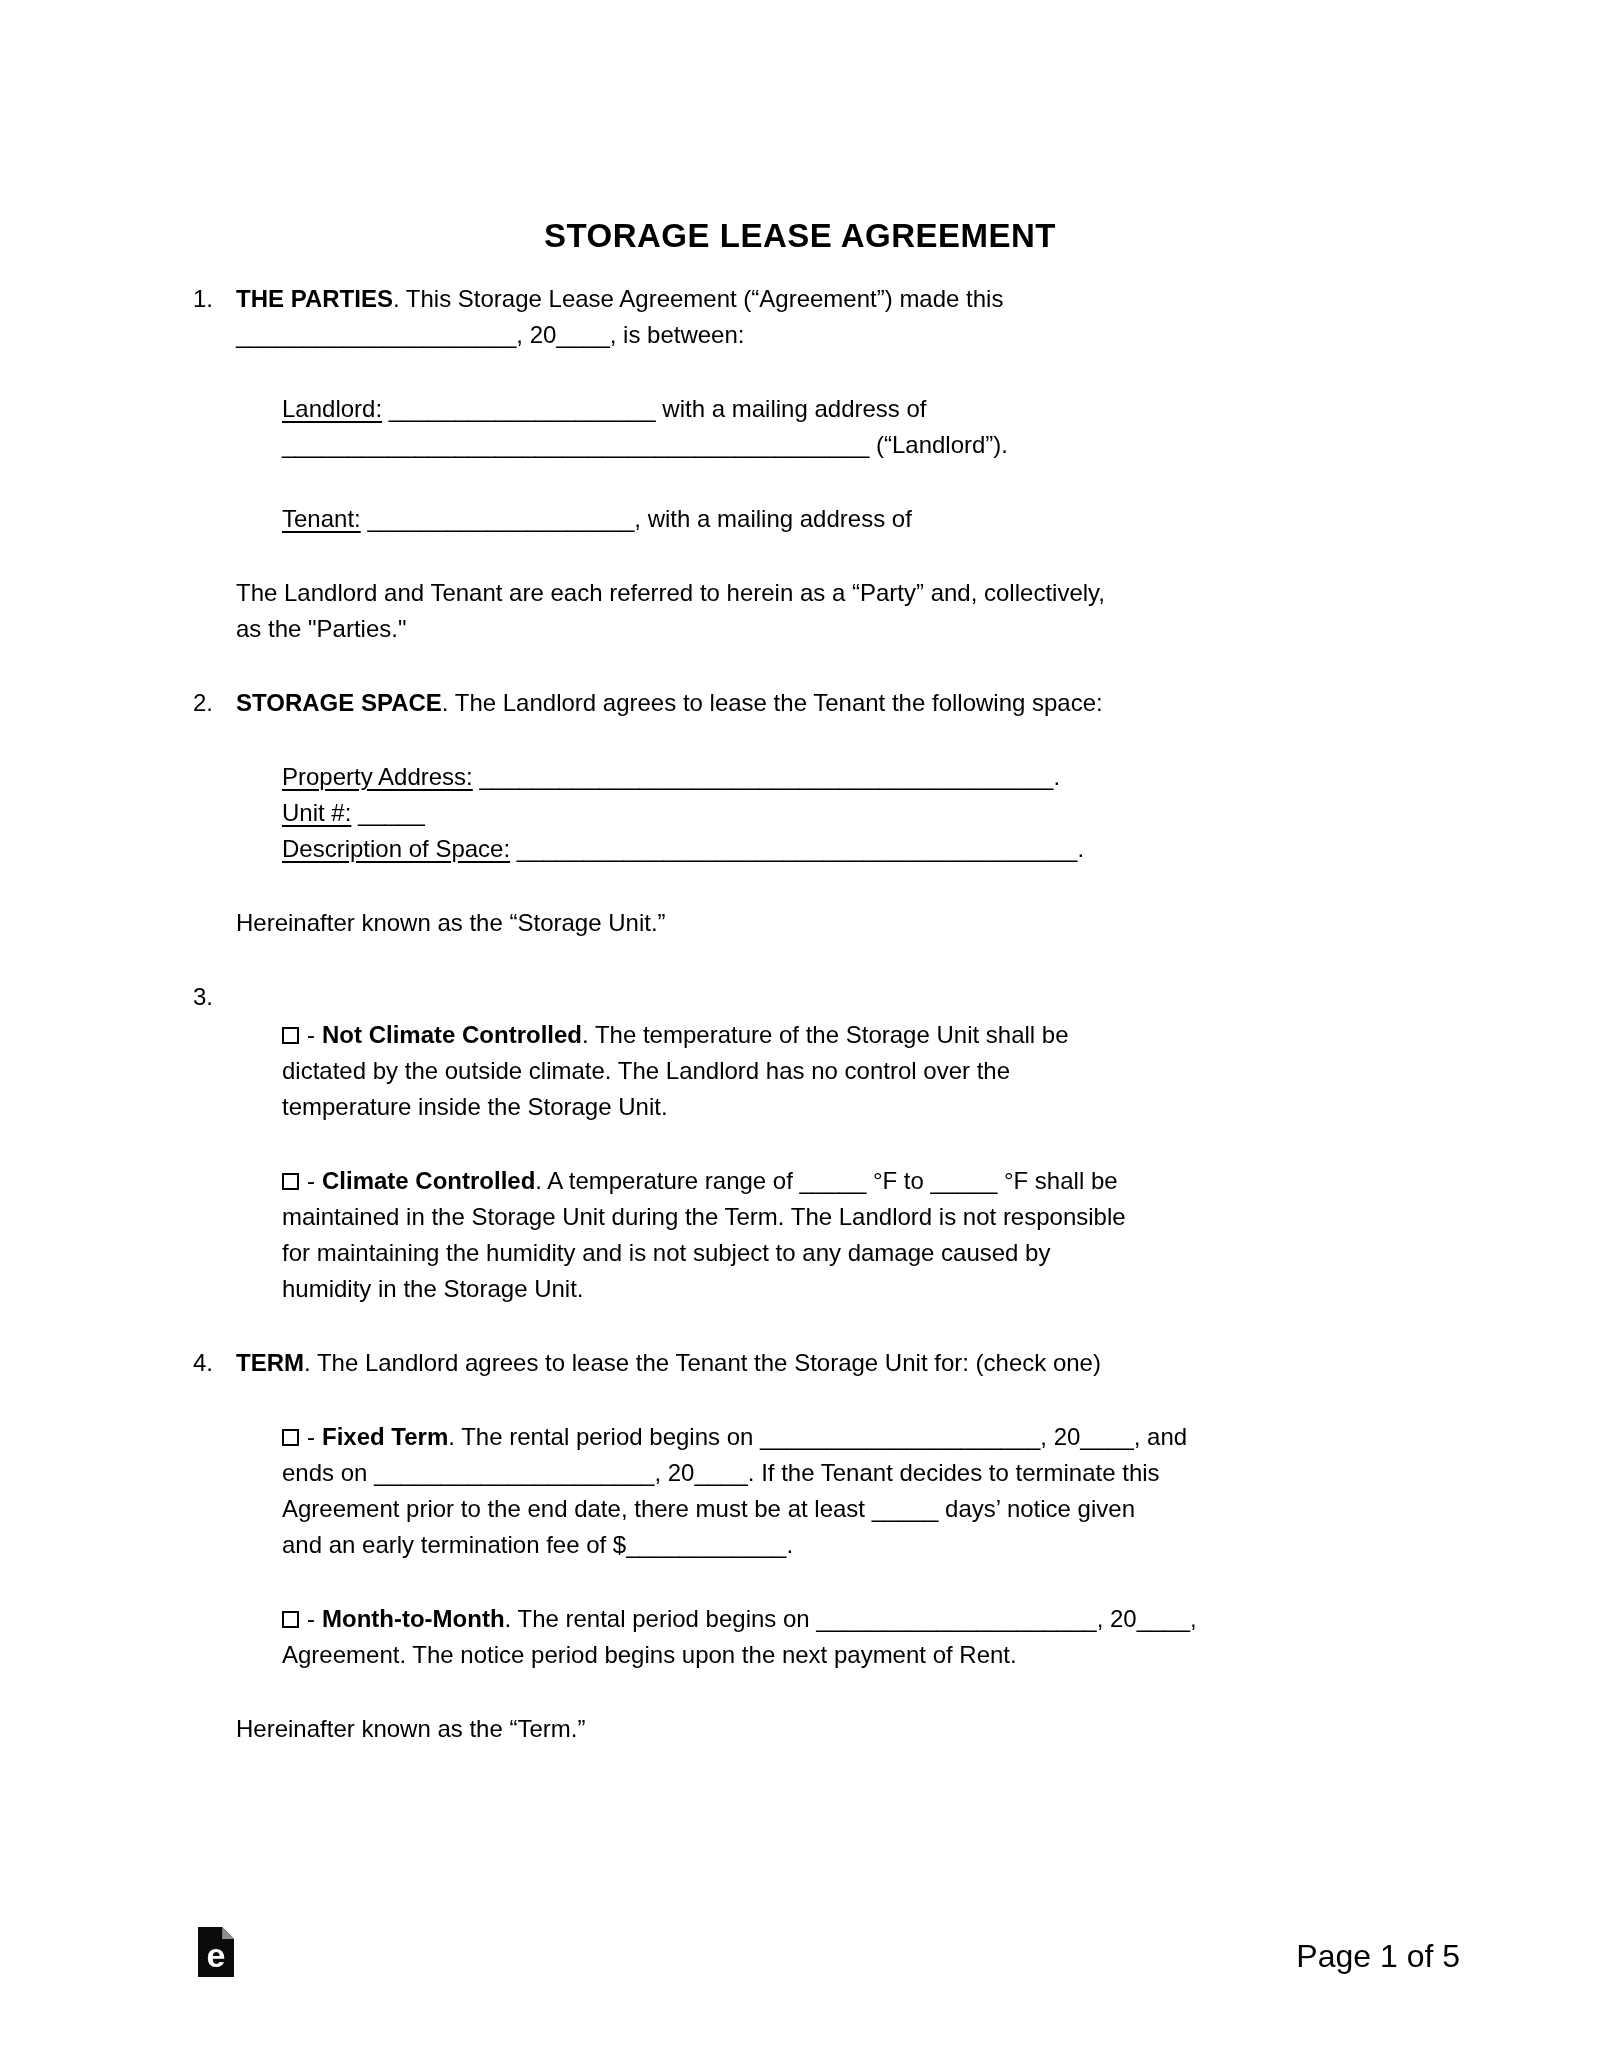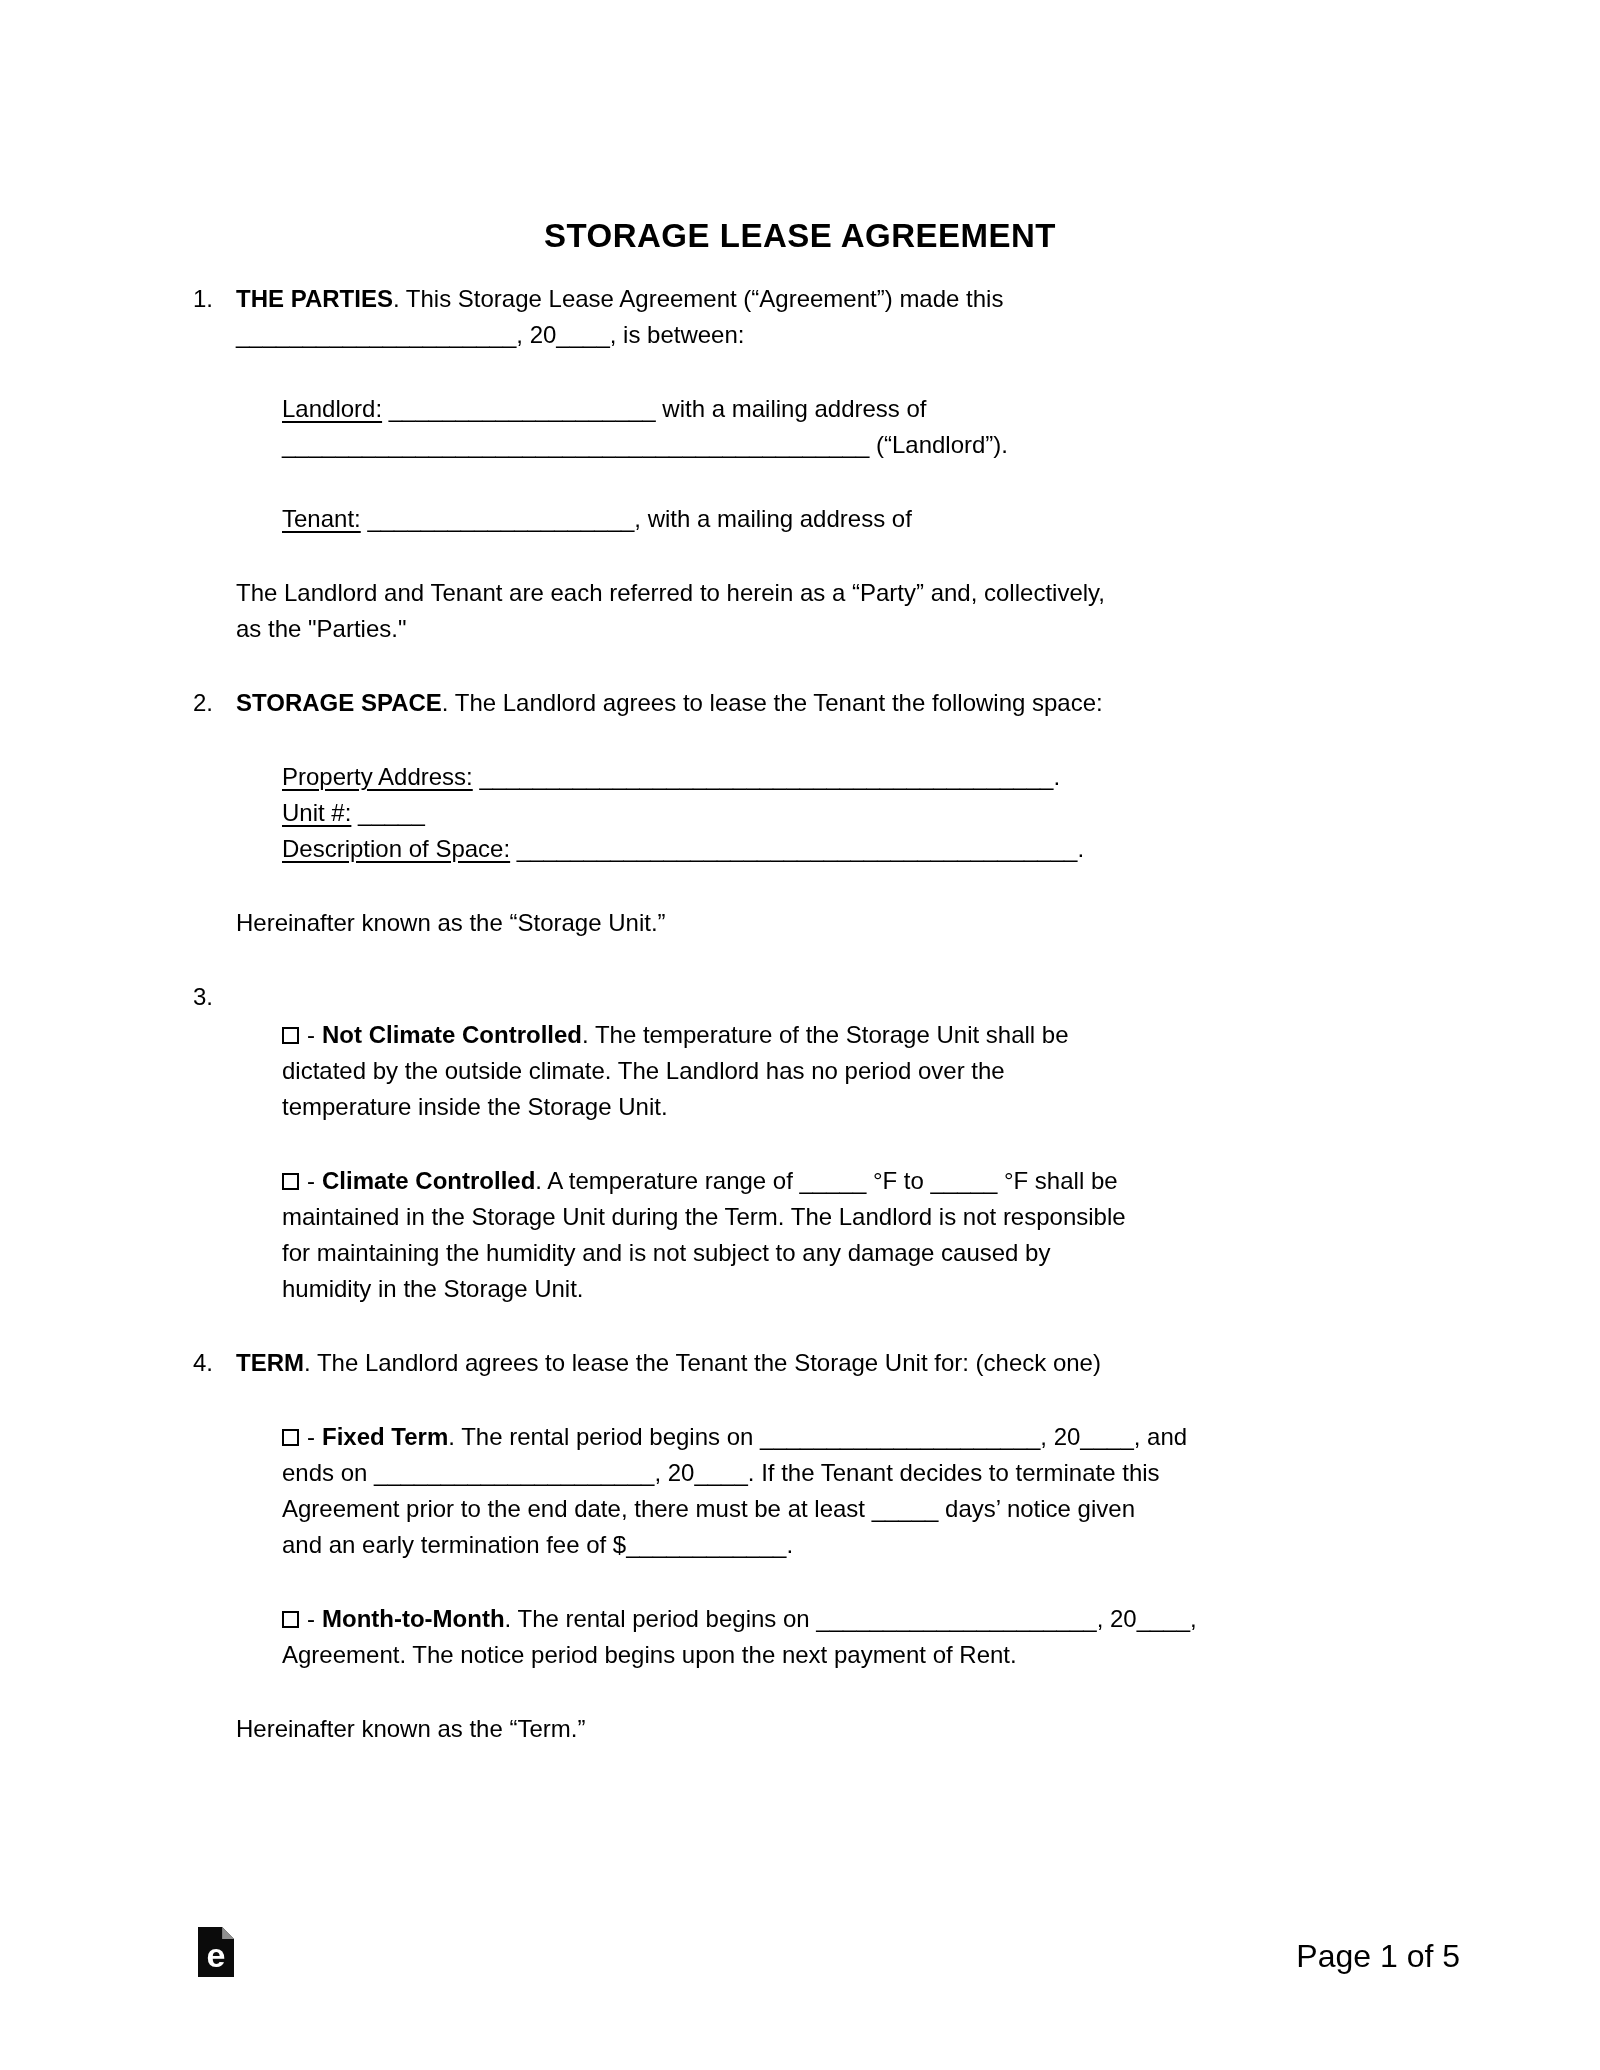--- a/index.html
+++ b/index.html
@@ -126,21 +126,21 @@
         <div class="mt">Hereinafter known as the “Storage Unit.”</div>
       </div>
     </div>
 
     <div class="sec mt">
       <span class="num">3.</span>
       <div class="sec-body">
 
         <div class="sub mt">
           <div><span class="cb"></span><span class="sep">-</span><b>Not Climate Controlled</b><span>. The temperature of the Storage Unit shall be</span></div>
-          <div>dictated by the outside climate. The Landlord has no period over the</div>
+          <div>dictated by the outside climate. The Landlord has no control over the</div>
           <div>temperature inside the Storage Unit.</div>
         </div>
 
         <div class="sub mt">
           <div><span class="cb"></span><span class="sep">-</span><b>Climate Controlled</b><span>. A temperature range of _____ °F to _____ °F shall be</span></div>
           <div>maintained in the Storage Unit during the Term. The Landlord is not responsible</div>
           <div>for maintaining the humidity and is not subject to any damage caused by</div>
           <div>humidity in the Storage Unit.</div>
         </div>
       </div>

